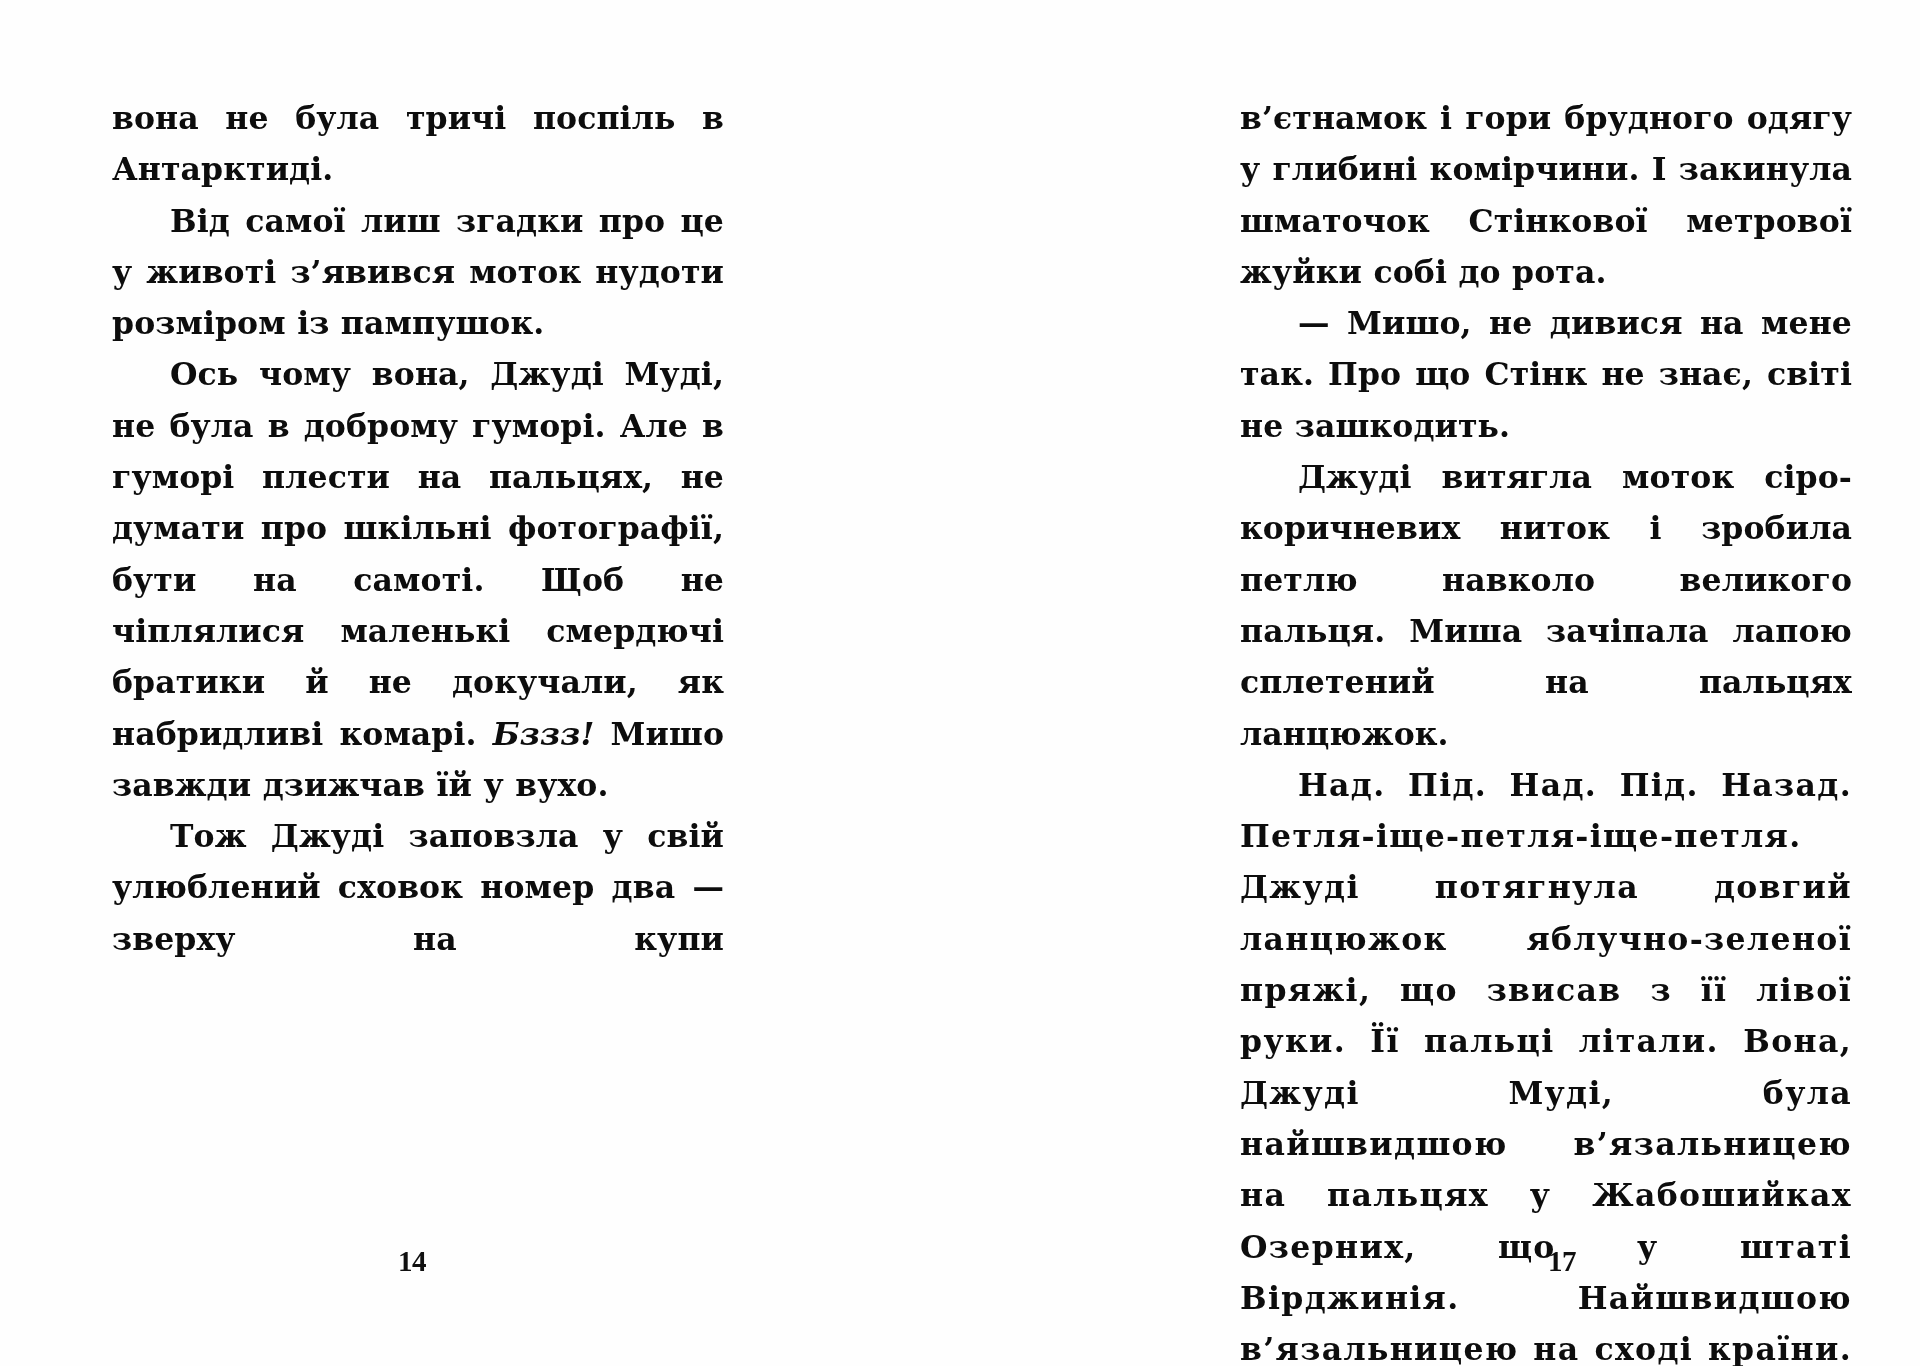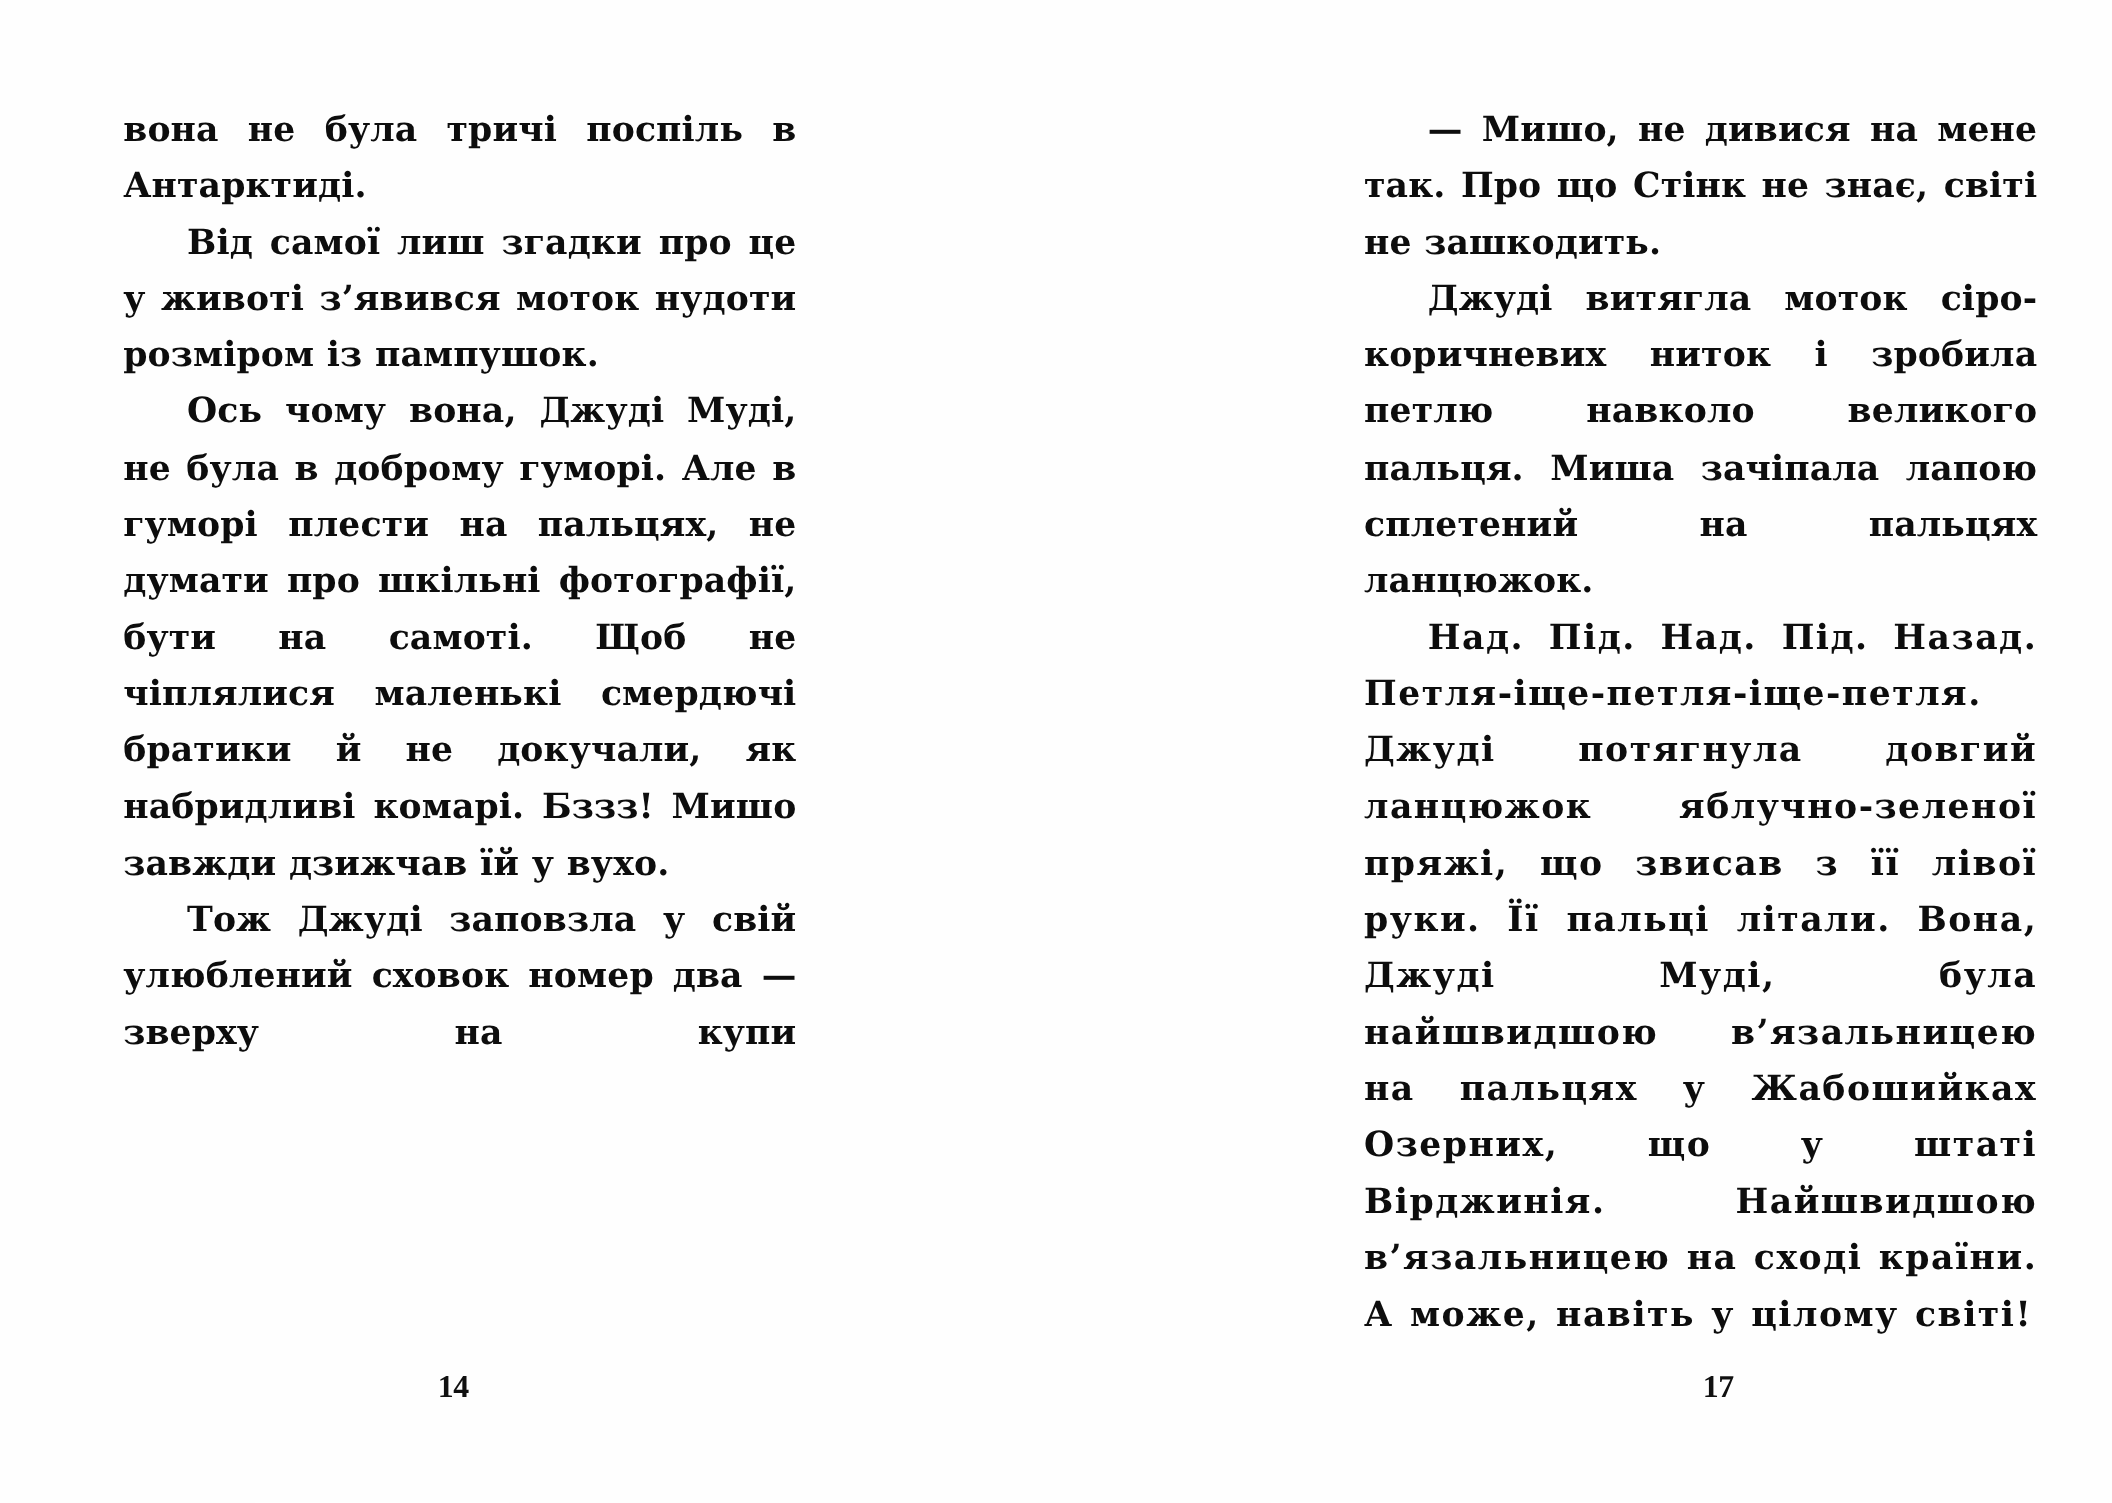--- a/index.html
+++ b/index.html
@@ -75,20 +75,21 @@
     content: "";
     display: inline-block;
     width: 100%;
   }
 
   .para.nostretch::after {
     content: none;
   }
 
   .ital {
+    font-style: italic;
   }
 
   
   .para.tracked {
     letter-spacing: 1.35px;
     word-spacing: 2.5px;
   }
 
   .folio {
     position: absolute;
@@ -135,20 +136,21 @@
         <p class="para indent">Тож Джуді заповзла у свій улюблений сховок номер два — зверху на купи</p>
 
       </div>
 
       <div class="folio">14</div>
     </div>
 
     <div class="page-half page-right">
       <div class="text-col">
 
+        <p class="para nostretch">в’єтнамок і гори брудного одягу у глибині комірчини. І закинула шматочок Стінкової метрової жуйки собі до рота.</p>
 
         <p class="para indent nostretch">— Мишо, не дивися на мене так. Про що Стінк не знає, світі не зашкодить.</p>
 
         <p class="para indent nostretch">Джуді витягла моток сіро-коричневих ниток і зробила петлю навколо великого пальця. Миша зачіпала лапою сплетений на пальцях ланцюжок.</p>
 
         <p class="para indent tracked nostretch">Над. Під. Над. Під. Назад. Петля-іще-петля-іще-петля. Джуді потягнула довгий ланцюжок яблучно-зеленої пряжі, що звисав з її лівої руки. Її пальці літали. Вона, Джуді Муді, була найшвидшою в’язальницею на пальцях у Жабошийках Озерних, що у штаті Вірджинія. Найшвидшою в’язальницею на сході країни. А може, навіть у цілому світі!</p>
 
       </div>
 
       <div class="folio">17</div>

